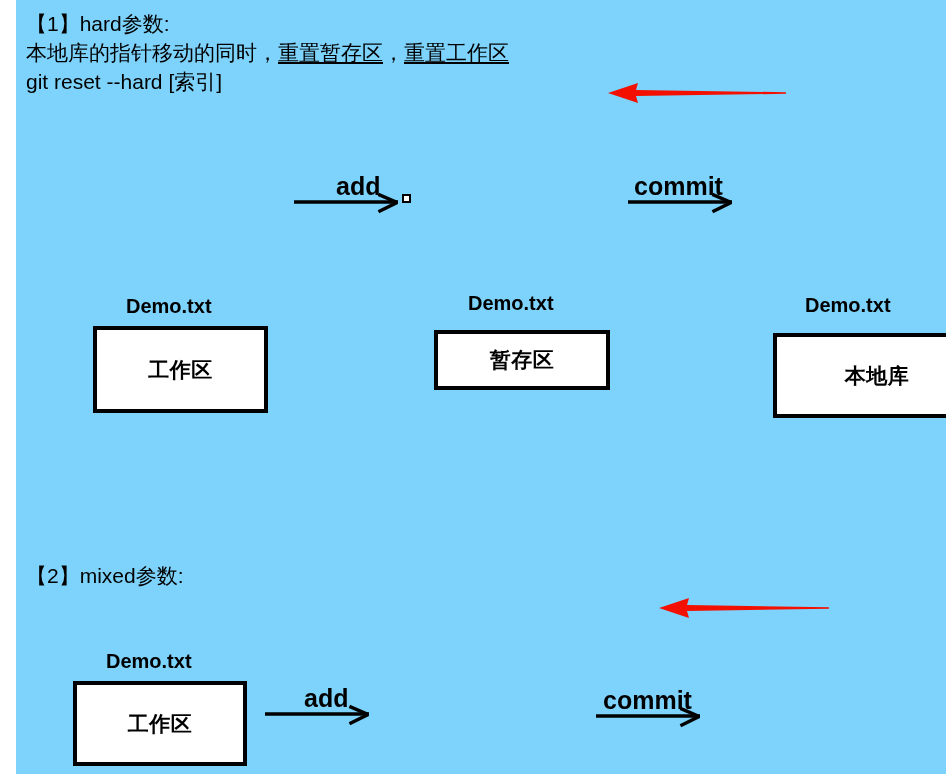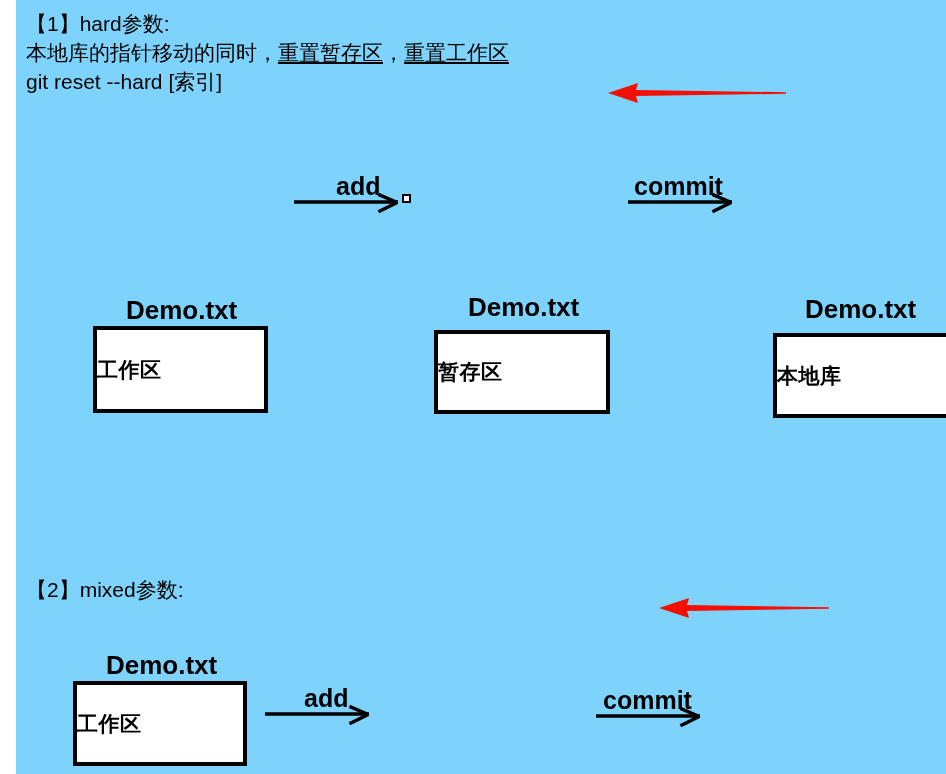--- a/index.html
+++ b/index.html
@@ -50,31 +50,32 @@
   }
 
   
   .box {
     position: absolute;
     border: 4px solid #000000;
     background: #ffffff;
     box-sizing: border-box;
     display: flex;
     align-items: center;
+    justify-content: center;
   }
   .box-label {
     font-size: 21px;
     font-weight: bold;
     color: #000000;
     letter-spacing: 0.5px;
     font-family: "Liberation Sans", "DejaVu Sans", sans-serif;
   }
   .file-label {
     position: absolute;
-    font-size: 26px;
+    font-size: 20px;
     font-weight: bold;
     color: #000000;
     white-space: nowrap;
     font-family: "Liberation Sans", "DejaVu Sans", sans-serif;
   }
 
   
   .op-arrow {
     position: absolute;
   }
@@ -122,30 +123,30 @@
     <line x1="0" y1="10" x2="104" y2="10" stroke="#000000" stroke-width="3.5"></line>
     <polyline points="86,3 103,10.5 86,19" fill="none" stroke="#000000" stroke-width="3.5" stroke-linecap="square"></polyline>
   </svg>
 
   <div class="file-label" style="left:110px; top:295px;">Demo.txt</div>
   <div class="box" style="left:77px; top:326px; width:175px; height:87px;">
     <span class="box-label">工作区</span>
   </div>
 
   <div class="file-label" style="left:452px; top:292px;">Demo.txt</div>
-  <div class="box" style="left:418px; top:330px; width:176px; height:84px;">
+  <div class="box" style="left:418px; top:330px; width:176px; height:60px;">
     <span class="box-label">暂存区</span>
   </div>
 
   <div class="file-label" style="left:789px; top:294px;">Demo.txt</div>
   <div class="box" style="left:757px; top:333px; width:208px; height:85px;">
     <span class="box-label">本地库</span>
   </div>
 
-  <div class="note-block" style="left:10px; top:575px;">
+  <div class="note-block" style="left:10px; top:561px;">
     <span class="note-line">【2】mixed参数:</span>
   </div>
 
   <svg class="red-arrow" style="left:643px; top:594px;" width="170" height="28" viewBox="0 0 170 28">
     <polygon points="0,14 30,4 28,11 170,13.2 170,14.8 28,17 30,24" fill="#f41000"></polygon>
   </svg>
 
   <div class="file-label" style="left:90px; top:650px;">Demo.txt</div>
   <div class="box" style="left:57px; top:681px; width:174px; height:85px;">
     <span class="box-label">工作区</span>

